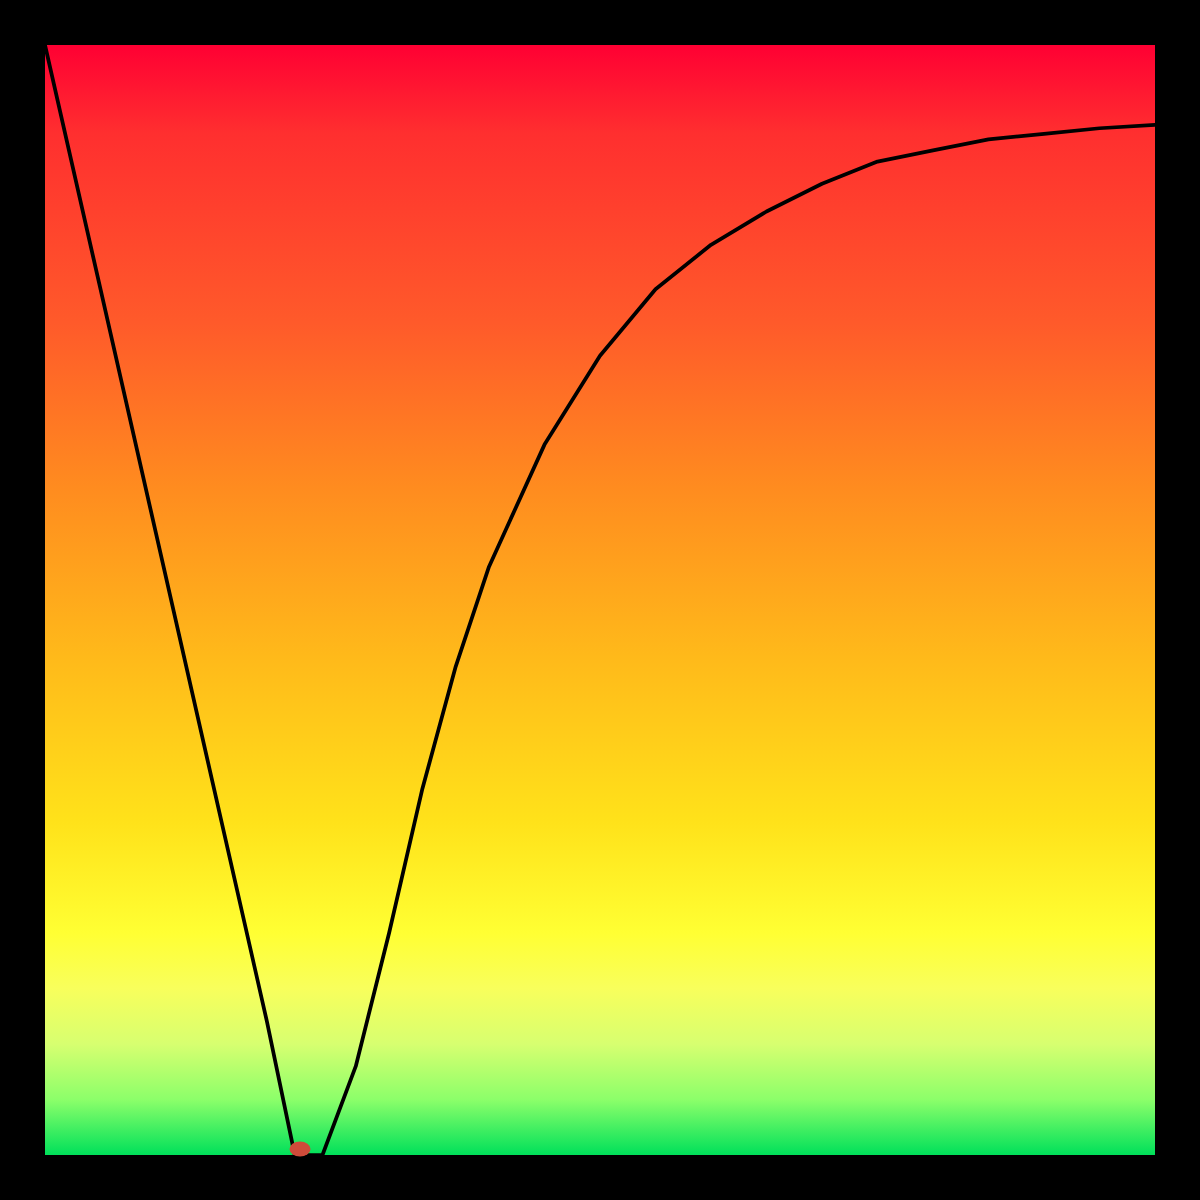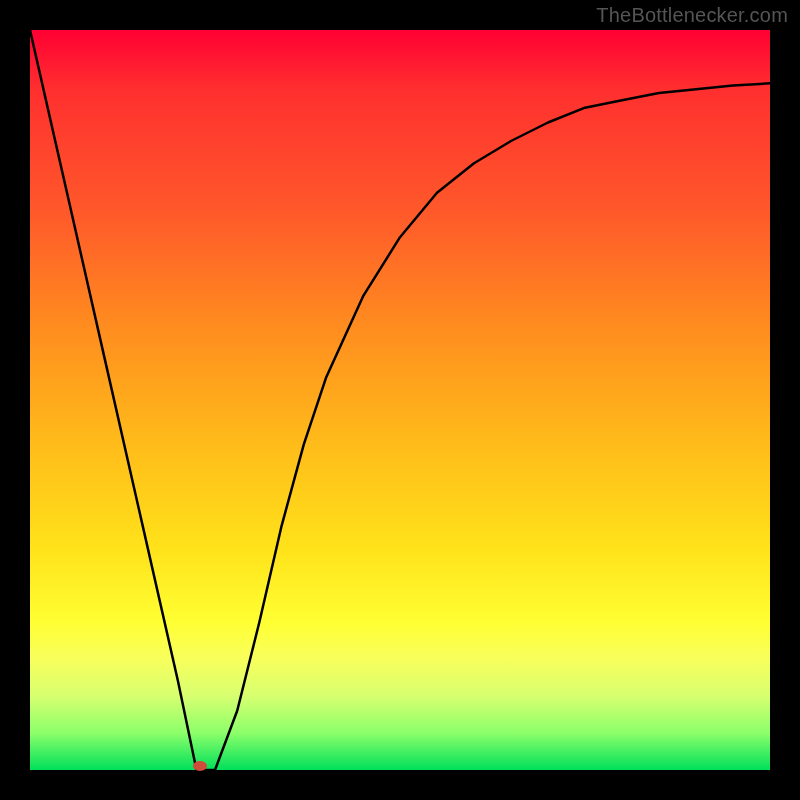--- a/index.html
+++ b/index.html
@@ -62,21 +62,20 @@
     height: 10px;
     background: #cf4b3a;
     border-radius: 50%;
     transform: translate(-50%, -50%);
   }
 </style>
 </head>
 <body>
 
 <div class="frame">
-  <div class="attribution">TheBottlenecker.com</div>
 
   <div class="plot">
     <svg class="curve" viewBox="0 0 740 740" preserveAspectRatio="none">
       <path id="curve-path" d="M0.0 0.0 L37.0 162.8 L74.0 325.6 L111.0 488.4 L148.0 651.2 L166.5 740.0 L185.0 740.0 L207.2 680.8 L229.4 592.0 L251.6 495.8 L273.8 414.4 L296.0 347.8 L333.0 266.4 L370.0 207.2 L407.0 162.8 L444.0 133.2 L481.0 111.0 L518.0 92.5 L555.0 77.7 L592.0 70.3 L629.0 62.9 L666.0 59.2 L703.0 55.5 L740.0 53.3" fill="none" stroke="#000" stroke-width="2.5" stroke-linecap="round" stroke-linejoin="round"></path>
     </svg>
     <div class="marker" id="min-marker" style="left: 170.2px; top: 736.3px;"></div>
   </div>
 </div>
 
 </body></html>

